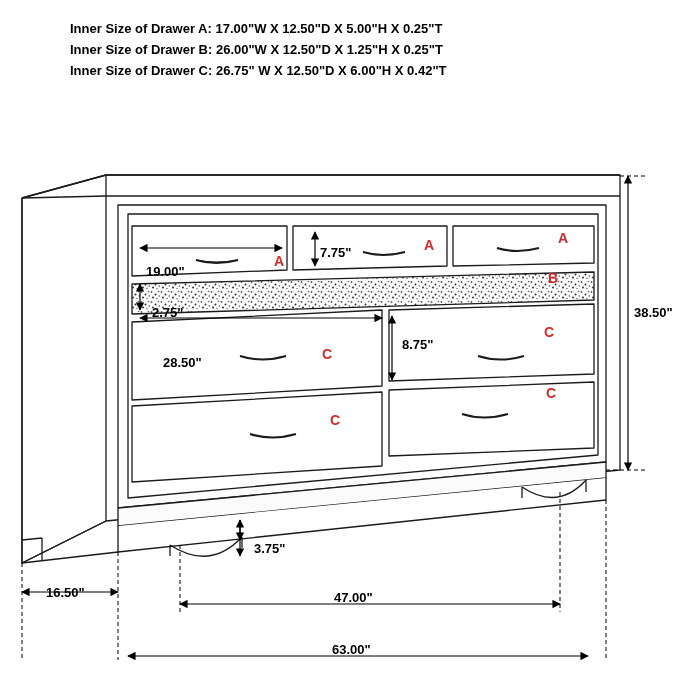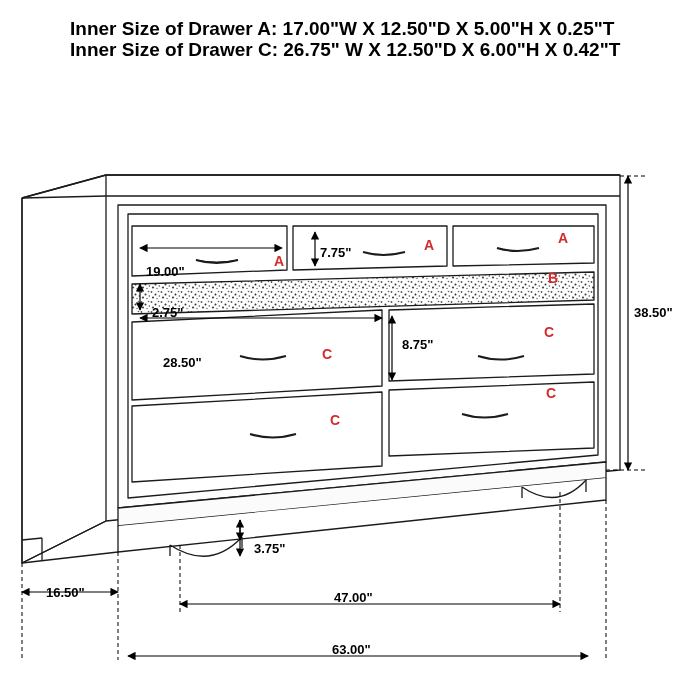--- a/index.html
+++ b/index.html
@@ -15,21 +15,21 @@
     font-family: "Liberation Sans", sans-serif;
     overflow: hidden;
   }
   .hdr {
     position: absolute;
     left: 70px;
     top: 18px;
     width: 600px;
   }
   .hdr div {
-    font-size: 19px;
+    font-size: 13px;
     font-weight: bold;
     color: #000000;
     line-height: 21px;
     white-space: nowrap;
   }
   svg.drawing {
     position: absolute;
     left: 0;
     top: 0;
     width: 700px;
@@ -50,20 +50,21 @@
     white-space: nowrap;
   }
 </style>
 </head>
 <body>
 
 <div id="page">
 
   <div class="hdr">
     <div>Inner Size of Drawer A: 17.00"W X 12.50"D X 5.00"H X 0.25"T</div>
+    <div>Inner Size of Drawer B: 26.00"W X 12.50"D X 1.25"H X 0.25"T</div>
     <div>Inner Size of Drawer C: 26.75" W X 12.50"D X 6.00"H X 0.42"T</div>
   </div>
 
   <svg class="drawing" viewBox="0 0 700 700">
     <defs>
       <marker id="arrHead" viewBox="0 0 10 10" refX="9" refY="5" markerWidth="7" markerHeight="7" orient="auto-start-reverse">
         <path d="M 0 0 L 10 5 L 0 10 z" fill="#000"></path>
       </marker>
       <pattern id="speckle" width="10" height="10" patternUnits="userSpaceOnUse">
         <rect width="10" height="10" fill="#ffffff"></rect>

